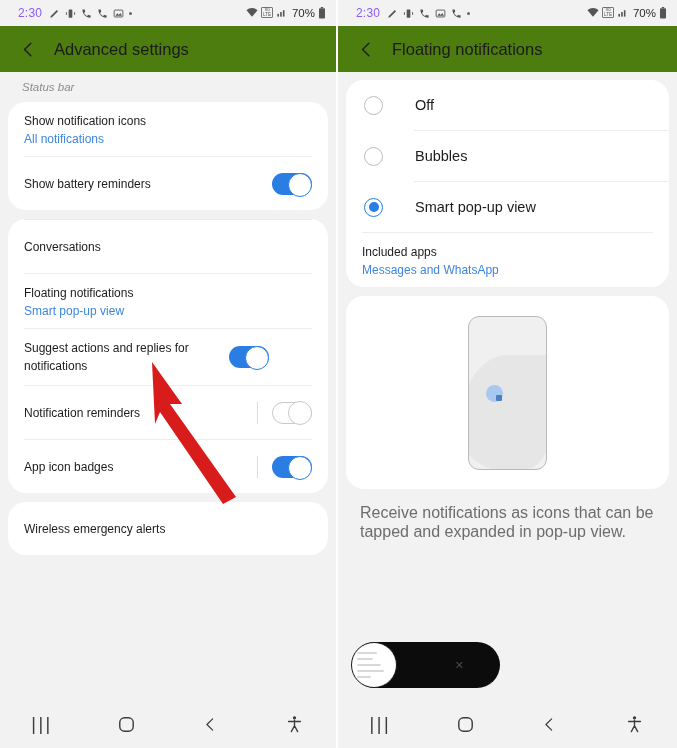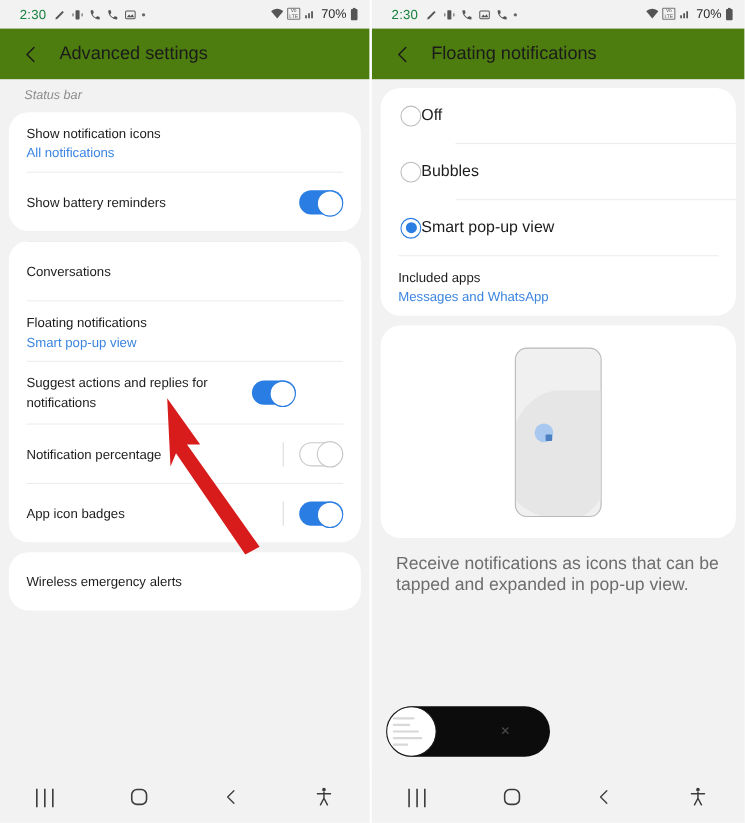--- a/index.html
+++ b/index.html
@@ -20,21 +20,21 @@
   .phone.right { width: 339px; }
 
   
   .statusbar {
     height: 26px;
     display: flex; align-items: center;
     padding: 0 10px 0 18px;
     font-size: 11.5px; color: #3a3a3a;
     background: #f2f2f2;
   }
-  .sb-time { font-size: 12px; color: #15803d; letter-spacing: .2px; }
+  .sb-time { font-size: 12px; color: #8b5cf6; letter-spacing: .2px; }
   .sb-left-icons { display: flex; align-items: center; gap: 5px; margin-left: 7px; }
   .sb-right { margin-left: auto; display: flex; align-items: flex-start; gap: 3px; }
   .sb-ico { display: inline-flex; align-items: center; justify-content: center; color: #555; }
   .sb-dot { width: 3px; height: 3px; border-radius: 50%; background: #666; display: inline-block; }
   .sb-pct { font-size: 11.5px; color: #2b2b2b; margin-left: 2px; }
   .volte { font-size: 5px; line-height: 5px; text-align: center; color: #555;
            border: .5px solid #777; border-radius: 1px; padding: 0 1px; }
   .volte small { display: block; font-size: 4.5px; line-height: 4.5px; }
 
   
@@ -88,21 +88,21 @@
   .radio {
     width: 19px; height: 19px; border-radius: 50%;
     border: 1.6px solid #bdbdbd; flex: none; position: relative;
   }
   .radio.sel { border-color: #2a7de2; }
   .radio.sel::after {
     content: ""; position: absolute; left: 50%; top: 50%;
     transform: translate(-50%,-50%);
     width: 10px; height: 10px; border-radius: 50%; background: #2a7de2;
   }
-  .radio-label { font-size: 14.5px; color: #1c1c1c; }
+  .radio-label { font-size: 14.5px; color: #1c1c1c; margin-left: 32px; }
   .radio-div { height: 1px; background: #ededed; margin-left: 68px; margin-right: 0; }
 
   
   .illus-card {
     background: #ffffff; border-radius: 18px;
     height: 193px; margin-bottom: 12px;
     display: flex; align-items: center; justify-content: center;
   }
   .mock-phone {
     width: 79px; height: 154px; border-radius: 11px;
@@ -282,21 +282,21 @@
           <div class="texts" style="max-width:205px">
             <div class="title">Suggest actions and replies for notifications</div>
           </div>
           <div class="tgl-wrap">
             <div class="toggle on"></div>
           </div>
         </div>
         <div class="divider"></div>
         <div class="row">
           <div class="texts">
-              <div class="title">Notification percentage</div>
+              <div class="title">Notification reminders</div>
             </div>
           <div class="tgl-wrap">
             <div class="tgl-sep"></div>
             <div class="toggle off"></div>
           </div>
         </div>
         <div class="divider"></div>
         <div class="row">
           <div class="texts">
               <div class="title">App icon badges</div>

